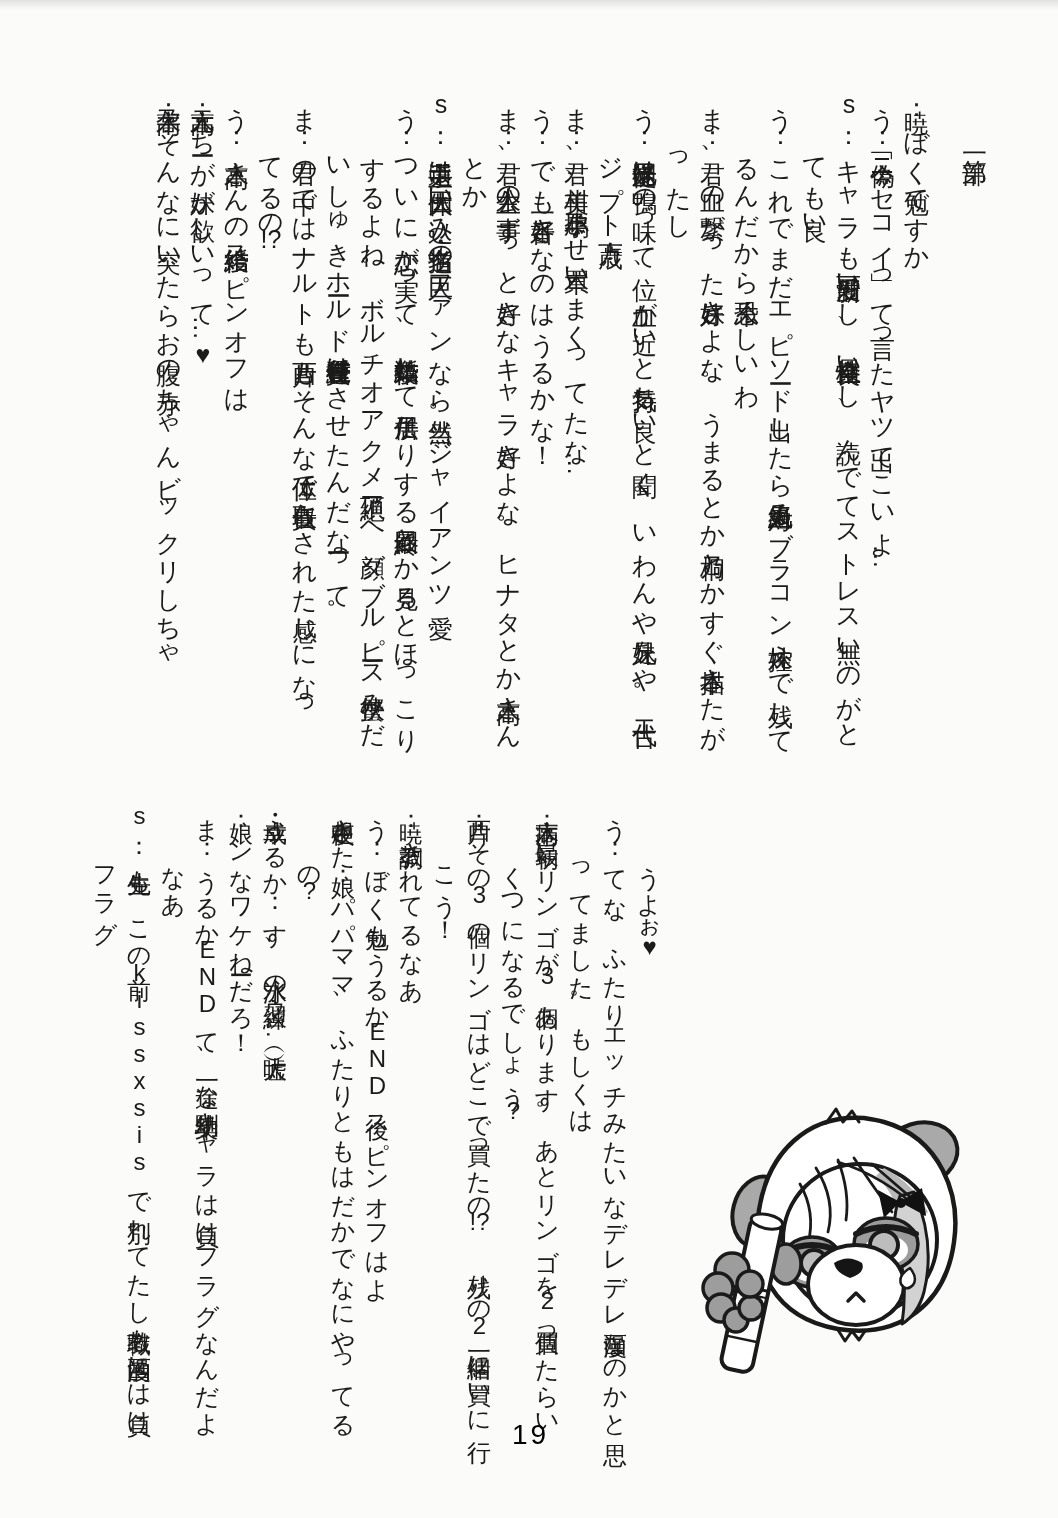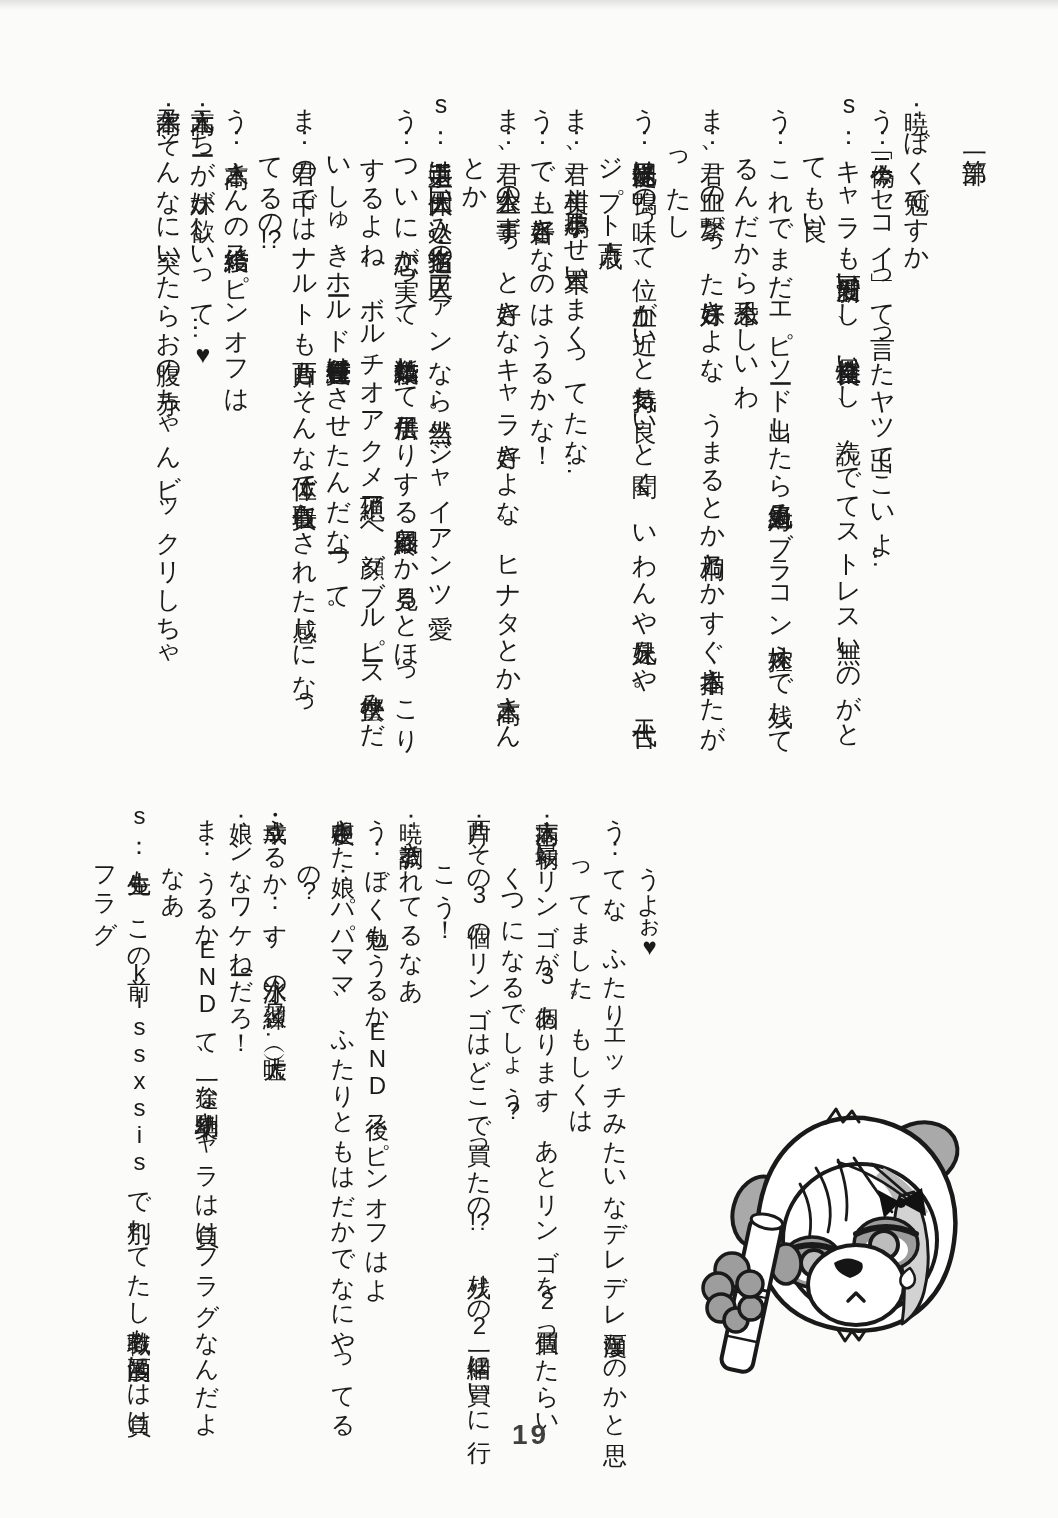--- a/index.html
+++ b/index.html
@@ -42,23 +42,22 @@
   #part2 {
     top:802px; left:86px; width:580px; height:628px;
     font-size:24px; line-height:34px;
   }
 
   .up  { text-orientation:upright; }         
   .tcy { text-combine-upright:all; }         
 
   .pagenum {
     position:absolute; left:512px; top:1419px;
-    font-size:28px; letter-spacing:3px; color:#404040;
+    font-size:28px; letter-spacing:3px; color:#000000;
     font-family:"Liberation Sans", sans-serif;
-    font-weight:bold;
   }
 
   .illo { position:absolute; left:688px; top:1092px; width:292px; height:294px; margin:0; }
   .illo svg { width:100%; height:100%; display:block; }
 </style>
 </head>
 <body>
 
 <div class="page">
 

